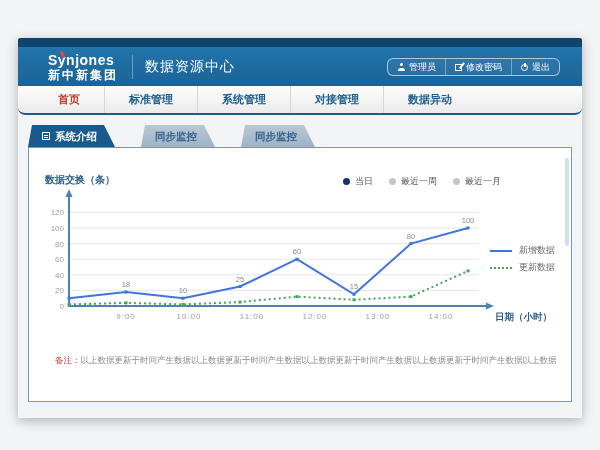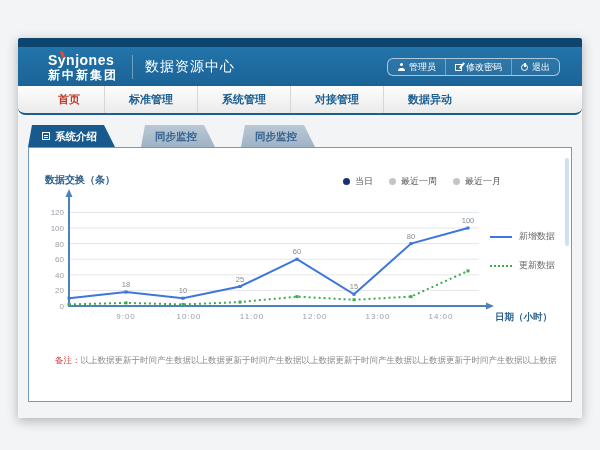--- a/index.html
+++ b/index.html
@@ -47,21 +47,21 @@
   .tab-icon::after { content:""; position:absolute; left:1px; right:1px; top:2px; height:1px; background:#fff; box-shadow:0 2px 0 #fff; }
 
   .panel { position:relative; margin:0 10px; height:255px; background:#fff; border:1px solid #6f9cc0; }
   .filters { position:absolute; top:7px; right:70px; display:flex; gap:16px; }
   .filter { display:flex; align-items:center; gap:5px; font-size:9px; color:#555; cursor:pointer;margin-top:20px; }
   .dot { width:7px; height:7px; border-radius:50%; background:#c2c6ca; }
   .filter.selected .dot { background:#16336e; }
 
   .ylabel { position:absolute; top:25px; left:16px; font-size:10px; font-weight:bold; color:#2c5f8a; }
   .chart { position:absolute; top:40px; left:8px; width:528px; height:150px; }
-  .legend { position:absolute; top:82px; right:16px; display:flex; flex-direction:column; gap:16px;justify-content:flex-end; }
+  .legend { position:absolute; top:96px; right:16px; display:flex; flex-direction:column; gap:4px;justify-content:flex-end; }
   .legend-row { display:flex; align-items:center; gap:7px; cursor:pointer; }
   .legend-line { width:22px; height:0; border-top-width:2px; }
   .legend-label { font-size:9px; color:#666; }
 
   .note { position:absolute; top:207px; left:26px; right:14px; font-size:8.5px; color:#8c8c8c; white-space:nowrap; overflow:hidden; }
   .note-red { color:#d03636; }
 
   .scrollbar { position:absolute; right:2px; top:10px; width:4px; height:88px; background:#cfe0ee; border-radius:2px; }
 </style>
 </head>

